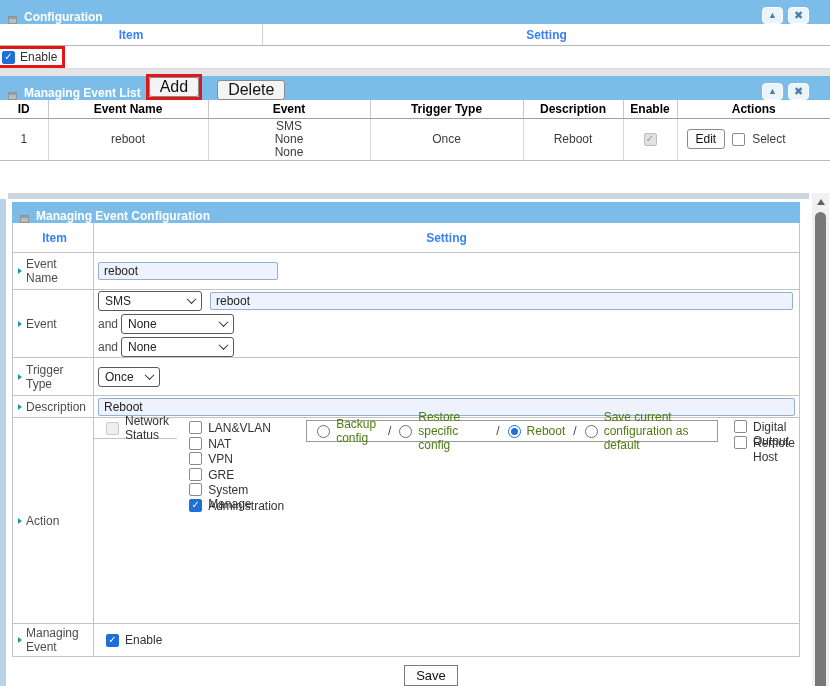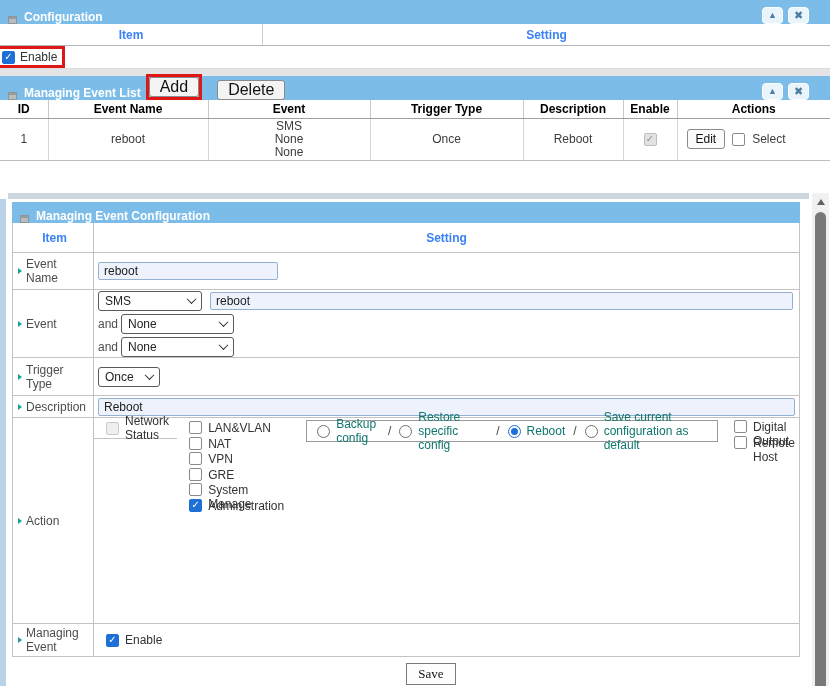--- a/index.html
+++ b/index.html
@@ -125,26 +125,26 @@
 
   .r-action { height:206px; }
   .r-action .ps { display:flex; flex-direction:row; }
   .nsrow { height:21px; display:flex; align-items:center; gap:6px; padding-left:12px;
     border-bottom:1px solid #c3c3c3; }
   .cklist { padding:3px 0 0 12px; }
   .ckitem { height:15.5px; display:flex; align-items:flex-start; gap:6px; }
   .radiobox { border:1px solid #9a9a9a; margin:2px 4px 2px 22px; height:22px; display:flex;
     align-items:center; padding-left:10px; gap:6px; }
   .radiobox .slash { color:#444; margin:0 2px; }
-  .radiobox label { color:#0f766e; }
+  .radiobox label { color:#4d7c0f; }
 
   .r-manage { height:33px; }
   .r-manage .ps { display:flex; align-items:center; gap:6px; padding-left:12px; }
 
-  .saverow { height:29px; display:flex; align-items:center; justify-content:center; padding-top:5px;font-family:Liberation Serif, serif; }
+  .saverow { height:29px; display:flex; align-items:flex-end; justify-content:center; padding-top:5px; }
   .savebtn { margin-left:50px; background:#fdfdfd; border:1px solid #7a7a7a; padding:2px 11px;
     font-size:13px; color:#111; cursor:pointer; font-family:inherit; }
 </style>
 </head>
 <body>
 
 <div>
   <div class="bluebar">
     <span class="winicon"></span>
     <span>Configuration</span>

